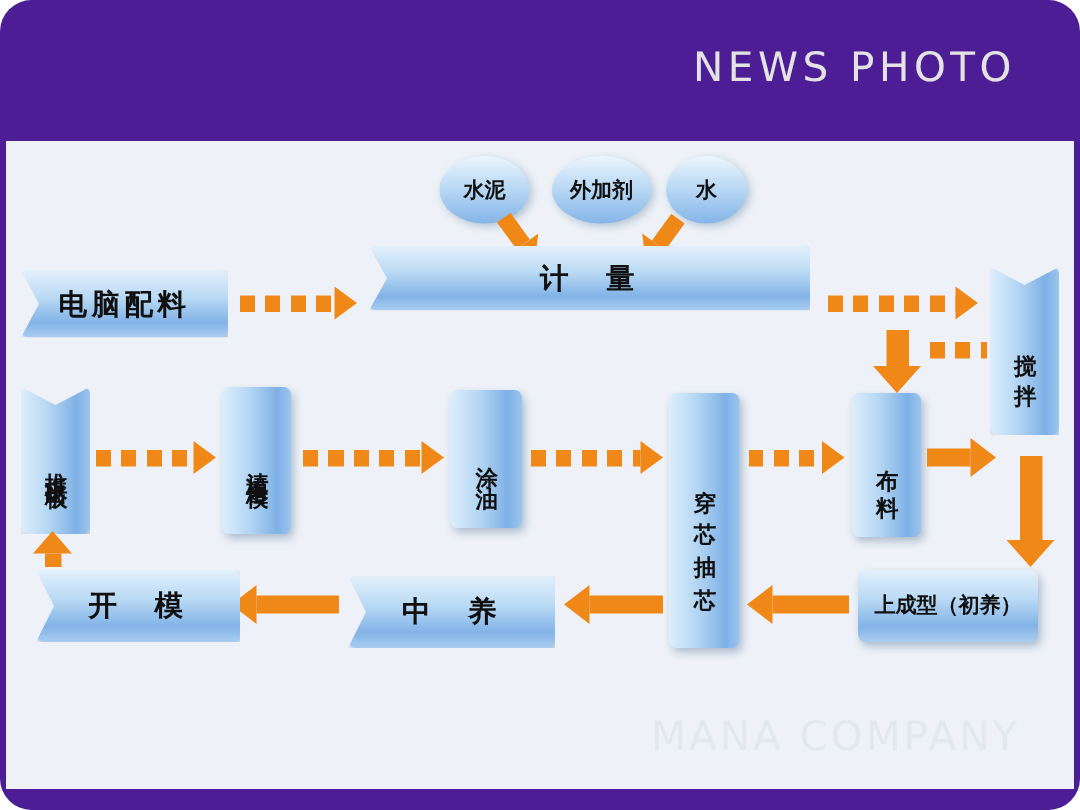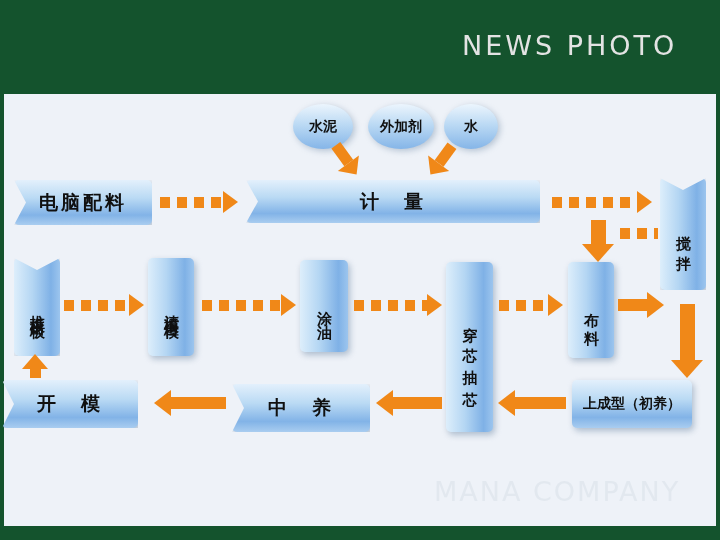--- a/index.html
+++ b/index.html
@@ -1,18 +1,18 @@
 <!DOCTYPE html>
 <html><head>
 <meta charset="utf-8">
 <style>
   :root{ --o:#F08818; }
   html,body{margin:0;padding:0;background:#fff;}
-  .stage{position:relative;width:720px;height:540px;background:#14532d;overflow:hidden;
-         font-family:"DejaVu Sans",sans-serif;}
+  .stage{position:relative;width:720px;height:540px;background:#4c1d95;overflow:hidden;
+         font-family:"DejaVu Sans",sans-serif;border-radius:21px;}
   .panel{position:absolute;left:4px;top:94px;width:712px;height:432px;background:#eef2f8;}
   .wm{position:absolute;font-weight:500;user-select:none;}
   .wm-top{left:462px;top:30px;font-size:27px;letter-spacing:3px;color:#e3e3e3;}
   .wm-bottom{left:434px;top:476px;font-size:27px;letter-spacing:2px;color:#e2e8ef;}
 
   
   .node{position:absolute;display:flex;align-items:center;justify-content:center;
         background:linear-gradient(180deg,#e3f0fc 0%,#badaf4 40%,#82b3e7 78%,#a9cdf0 100%);
         border-radius:5px;filter:drop-shadow(2px 3px 3px rgba(96,125,155,.45));}
   .node.vert{background:linear-gradient(90deg,#ddeefb 0%,#b4d6f3 40%,#7fb1e6 80%,#9cc5ee 100%);}
@@ -79,21 +79,21 @@
       <i class="tri-d"></i>
   </div>
 
   <div class="node notch-left" style="left:14px;top:180px;width:138px;height:45px">
     <span class="hlabel">电脑配料</span>
   </div>
   <div class="a h dashed" style="left:160px;top:191px;width:78px;height:22px">
     <i class="shaft"></i>
       <i class="tri-r"></i>
   </div>
-  <div class="node notch-left" style="left:246px;top:180px;width:294px;height:43px">
+  <div class="node notch-left" style="left:246px;top:164px;width:294px;height:43px">
     <span class="hlabel">计　量</span>
   </div>
   <div class="a h dashed" style="left:552px;top:191px;width:100px;height:22px">
     <i class="shaft"></i>
       <i class="tri-r"></i>
   </div>
   <div class="node vert notch-top" style="left:660px;top:178px;width:46px;height:112px">
     <span class="vlabel vs20">搅拌</span>
   </div>
 
@@ -155,21 +155,21 @@
     <i class="tri-l"></i>
       <i class="shaft"></i>
   </div>
   <div class="node notch-left" style="left:232px;top:384px;width:138px;height:48px">
     <span class="hlabel">中　养</span>
   </div>
   <div class="a h" style="left:154px;top:390px;width:72px;height:26px">
     <i class="tri-l"></i>
       <i class="shaft"></i>
   </div>
-  <div class="node notch-left" style="left:2px;top:380px;width:136px;height:48px">
+  <div class="node notch-left" style="left:24px;top:380px;width:136px;height:48px">
     <span class="hlabel">开　模</span>
   </div>
   <div class="a v up" style="left:22px;top:354px;width:26px;height:24px">
     <i class="tri-u"></i>
       <i class="shaft"></i>
   </div>
 
 </div>
 
 </body></html>

